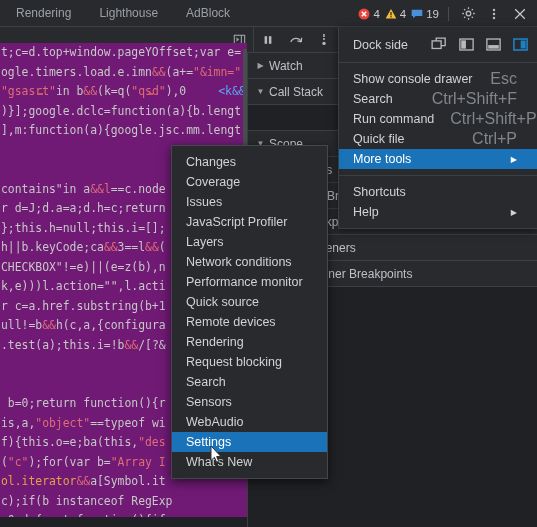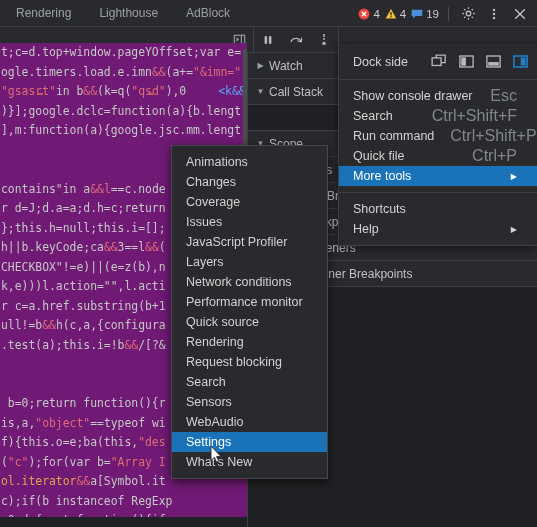--- a/index.html
+++ b/index.html
@@ -94,21 +94,21 @@
     position: relative; height: 26px; border-bottom: 1px solid #3c4043;
     background: #292a2d; display: flex; align-items: center; padding-left: 6px;
     font-size: 12px; color: #bdc1c6; white-space: nowrap;
   }
   .sb-section .arrow { width: 13px; display:inline-flex; align-items:center; justify-content:center; color:#9aa0a6; font-size: 8px; margin-right: 2px; }
   .sb-empty { height: 26px; background: #202124; border-bottom: 1px solid #3c4043; }
   .sb-fill { background: #202124; }
 
   
   .menu-main {
-    position: absolute; left: 338px; top: 44px; width: 199px;
+    position: absolute; left: 338px; top: 27px; width: 199px;
     background: #292a2d;
     border: 1px solid #3c4043; border-top: none; border-right: none;
     box-shadow: 0 2px 8px rgba(0,0,0,.55);
     padding: 0; z-index: 40;
   }
   .dockrow {
     display: flex; align-items: center; height: 36px; padding: 0 6px 0 14px;
     border-bottom: 1px solid #3c4043;
   }
   .dock-label { font-size: 12.5px; color: #d0d2d3; flex: 1 1 auto; }
@@ -359,23 +359,20 @@
             <span class="label">Help</span>
             <span class="caret">▶</span>
           </div>
         </div>
       </div>
   </div>
 
   <div class="menu-sub">
     <div id="submenu-items">
         <div class="mi">
-          <span class="label">Animations</span>
-        </div>
-        <div class="mi">
           <span class="label">Changes</span>
         </div>
         <div class="mi">
           <span class="label">Coverage</span>
         </div>
         <div class="mi">
           <span class="label">Issues</span>
         </div>
         <div class="mi">
           <span class="label">JavaScript Profiler</span>
@@ -384,20 +381,23 @@
           <span class="label">Layers</span>
         </div>
         <div class="mi">
           <span class="label">Network conditions</span>
         </div>
         <div class="mi">
           <span class="label">Performance monitor</span>
         </div>
         <div class="mi">
           <span class="label">Quick source</span>
+        </div>
+        <div class="mi">
+          <span class="label">Remote devices</span>
         </div>
         <div class="mi">
           <span class="label">Rendering</span>
         </div>
         <div class="mi">
           <span class="label">Request blocking</span>
         </div>
         <div class="mi">
           <span class="label">Search</span>
         </div>

